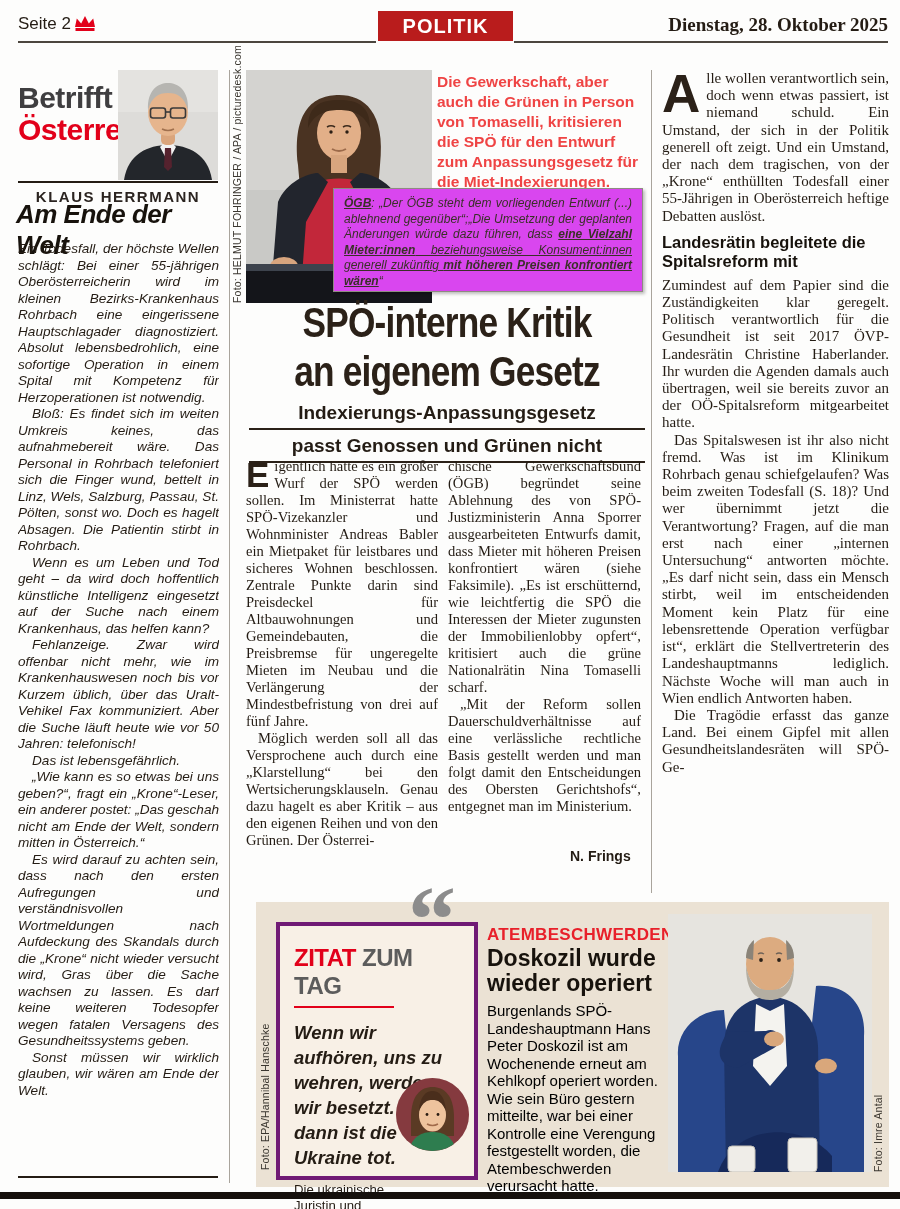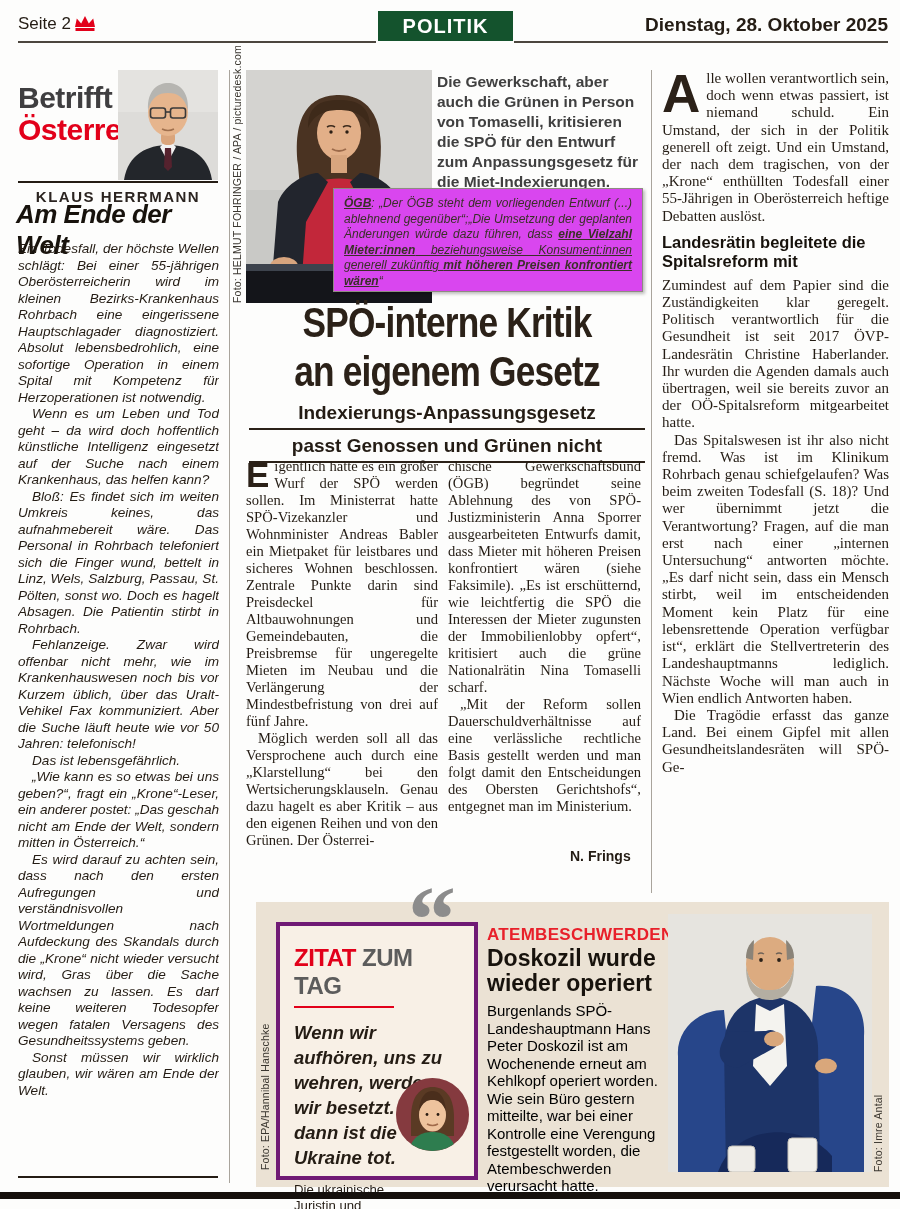--- a/index.html
+++ b/index.html
@@ -7,24 +7,24 @@
   body {
     position:relative; overflow:hidden; background:#fdfdfc;
     font-family:"Liberation Sans", sans-serif; color:#241c14;
   }
   .abs { position:absolute; }
   .serif { font-family:"Liberation Serif", serif; }
 
   
   .page-label { left:18px; top:14px; font-size:17px; font-weight:normal; }
   .crown { left:74px; top:15px; width:22px; height:17px; }
-  .politik-box { left:378px; top:11px; width:135px; height:30px; background:#14532d;
+  .politik-box { left:378px; top:11px; width:135px; height:30px; background:#b91c1c;
     color:#fff; font-weight:800; font-size:20px; letter-spacing:1px;
     text-align:center; line-height:30px; }
-  .date-label { right:12px; top:14px; font-size:19px; font-weight:bold; }
+  .date-label { right:12px; top:14px; font-size:19px; font-weight:bold;font-family:Liberation Serif, serif; }
   .header-rule { top:41px; height:2px; background:#4c463e; }
   .header-rule.l { left:18px; width:358px; }
   .header-rule.r { left:514px; width:374px; }
 
   
   .vrule { width:1px; background:#a9a49c; }
 
   
   .brand { left:18px; top:82px; font-weight:800; font-size:30px; line-height:32px; letter-spacing:-0.5px; }
   .brand .g { color:#3f3e40; }
@@ -40,21 +40,21 @@
   .opinion-body p { text-indent:14px; }
   .opinion-body p:first-child { text-indent:0; }
   .opinion-end-rule { left:18px; top:1176px; width:200px; height:2px; background:#241c14; }
 
   
   .main-photo { left:246px; top:70px; width:186px; height:233px; }
   .vcredit { font-size:10.5px; color:#3a362f; writing-mode:vertical-rl; transform:rotate(180deg);
     letter-spacing:0.2px; white-space:nowrap; }
   .main-photo-credit { left:231px; top:70px; height:233px; }
   .main-caption { left:437px; top:72px; width:206px; font-weight:bold; font-size:15.5px;
-    line-height:20px; color:#404040; }
+    line-height:20px; color:#ef4444; }
   .faksimile { left:333px; top:188px; width:310px; height:104px; background:#d946ef;
     border:1px solid #8f8a82; box-shadow:2px 2px 3px rgba(0,0,0,0.25);
     padding:7px 10px; font-size:12px; line-height:15.6px; color:#3a3028;
     font-style:italic; text-align:justify; }
   .faksimile .u { text-decoration:underline; }
   .faksimile .b { font-weight:bold; }
   .headline-wrap { left:246px; top:298px; width:402px; text-align:center; }
   .headline-line { font-weight:800; font-size:43px; line-height:49px; letter-spacing:-1px;
     color:#2b2118; transform:scaleX(0.82); transform-origin:50% 50%; white-space:nowrap; }
   .subhead-wrap { left:246px; top:402px; width:402px; text-align:center; }
@@ -146,22 +146,22 @@
     <line x1="47.5" y1="42" x2="52.5" y2="42" stroke="#3a3a3a" stroke-width="1.6"></line>
     <path d="M44 59 Q50 62 56 59" stroke="#a0704e" fill="none" stroke-width="1.5"></path>
   </svg>
 
   <div class="abs brand-rule"></div>
   <div class="abs author">KLAUS HERRMANN</div>
   <div class="abs opinion-title">Am Ende der Welt</div>
 
   <div class="abs opinion-body">
     <p>Ein Todesfall, der höchste Wellen schlägt: Bei einer 55-jährigen Oberösterreicherin wird im kleinen Bezirks-Krankenhaus Rohrbach eine eingerissene Hauptschlagader diagnostiziert. Absolut lebensbedrohlich, eine sofortige Operation in einem Spital mit Kompetenz für Herzoperationen ist notwendig.</p>
+    <p>Bloß: Es findet sich im weiten Umkreis keines, das aufnahmebereit wäre. Das Personal in Rohrbach telefoniert sich die Finger wund, bettelt in Linz, Wels, Salzburg, Passau, St. Pölten, sonst wo. Doch es hagelt Absagen. Die Patientin stirbt in Rohrbach.</p>
     <p>Wenn es um Leben und Tod geht – da wird doch hoffentlich künstliche Intelligenz eingesetzt auf der Suche nach einem Krankenhaus, das helfen kann?</p>
-    <p>Bloß: Es findet sich im weiten Umkreis keines, das aufnahmebereit wäre. Das Personal in Rohrbach telefoniert sich die Finger wund, bettelt in Linz, Wels, Salzburg, Passau, St. Pölten, sonst wo. Doch es hagelt Absagen. Die Patientin stirbt in Rohrbach.</p>
     <p>Fehlanzeige. Zwar wird offenbar nicht mehr, wie im Krankenhauswesen noch bis vor Kurzem üblich, über das Uralt-Vehikel Fax kommuniziert. Aber die Suche läuft heute wie vor 50 Jahren: telefonisch!</p>
     <p>Das ist lebensgefährlich.</p>
     <p>„Wie kann es so etwas bei uns geben?“, fragt ein „Krone“-Leser, ein anderer postet: „Das geschah nicht am Ende der Welt, sondern mitten in Österreich.“</p>
     <p>Es wird darauf zu achten sein, dass nach den ersten Aufregungen und verständnisvollen Wortmeldungen nach Aufdeckung des Skandals durch die „Krone“ nicht wieder versucht wird, Gras über die Sache wachsen zu lassen. Es darf keine weiteren Todesopfer wegen fatalen Versagens des Gesundheitssystems geben.</p>
     <p>Sonst müssen wir wirklich glauben, wir wären am Ende der Welt.</p>
   </div>
   <div class="abs opinion-end-rule"></div>
 </div>
 
 <div>

